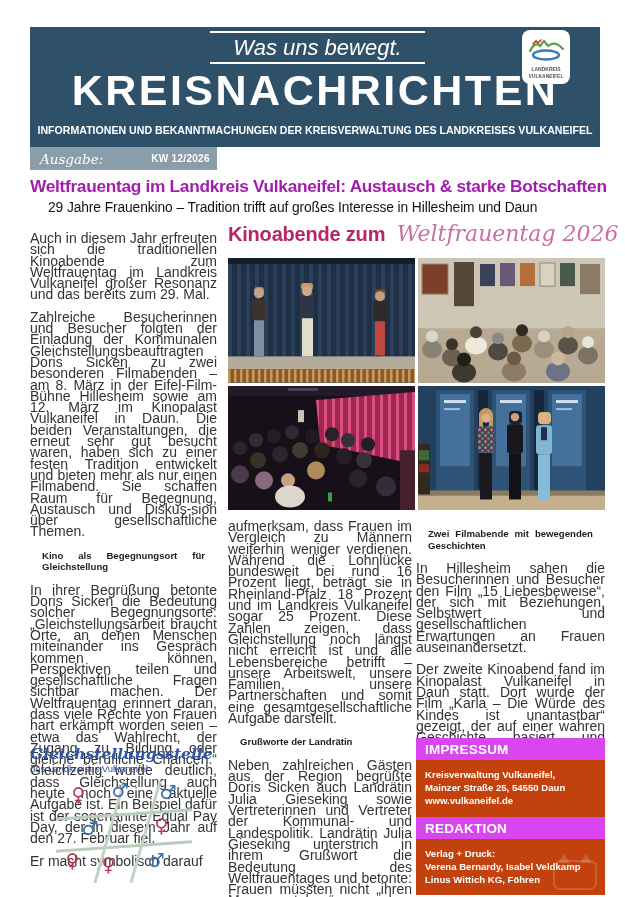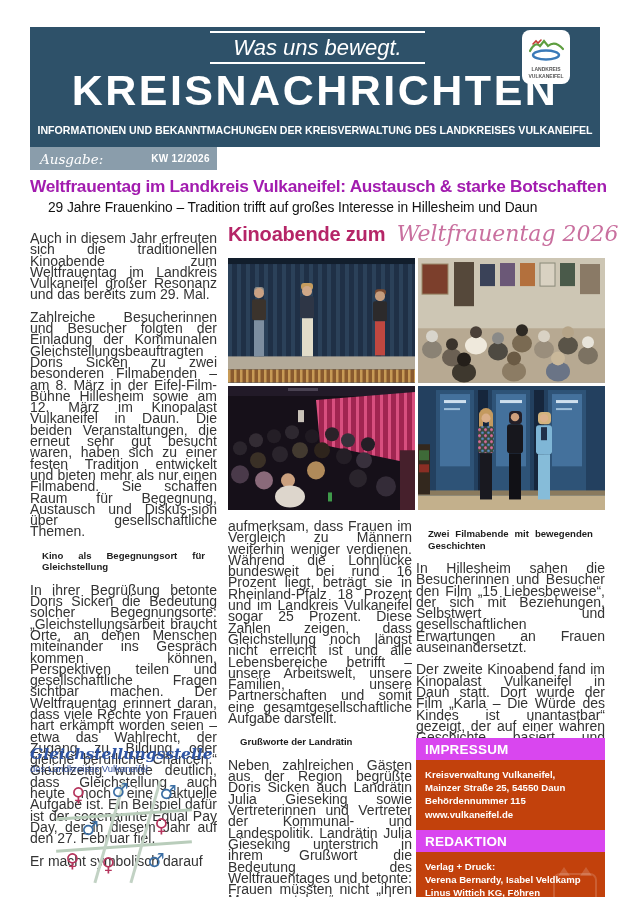--- a/index.html
+++ b/index.html
@@ -299,21 +299,20 @@
       <span class="eq-sym f" style="left:42px; top:72px;">♀</span>
       <span class="eq-sym m" style="left:88px; top:68px;">♂</span>
     </div>
   </div>
 
   <div class="info-box">
     <div class="info-band">IMPRESSUM</div>
     <div class="info-body">
       <span class="info-line">Kreisverwaltung Vulkaneifel,</span>
       <span class="info-line">Mainzer Straße 25, 54550 Daun</span>
-      <span class="info-line">Behördennummer 115</span>
       <span class="info-line info-link">www.vulkaneifel.de</span>
     </div>
     <div class="info-band">REDAKTION</div>
     <div class="info-body">
       <span class="info-line">Verlag + Druck:</span>
       <span class="info-line">Verena Bernardy, Isabel Veldkamp</span>
       <span class="info-line">Linus Wittich KG, Föhren</span>
       <div class="wm"></div>
     </div>
   </div>

